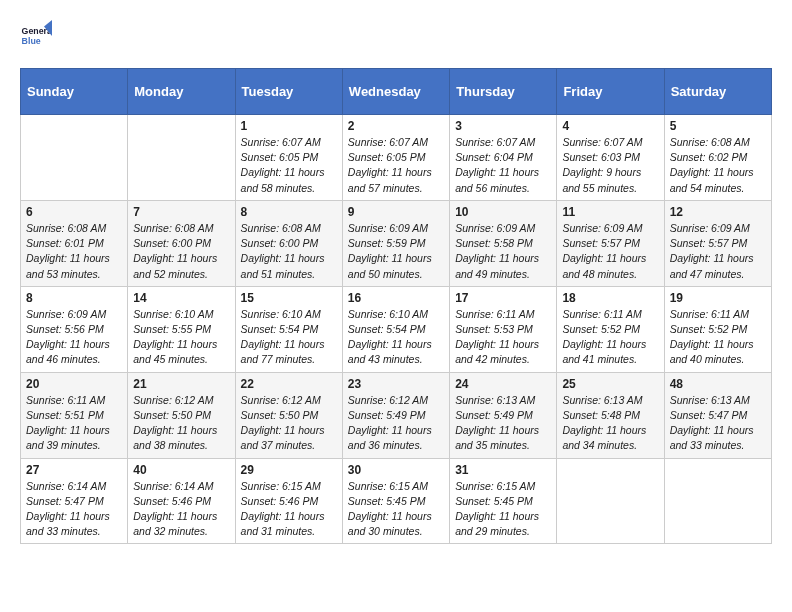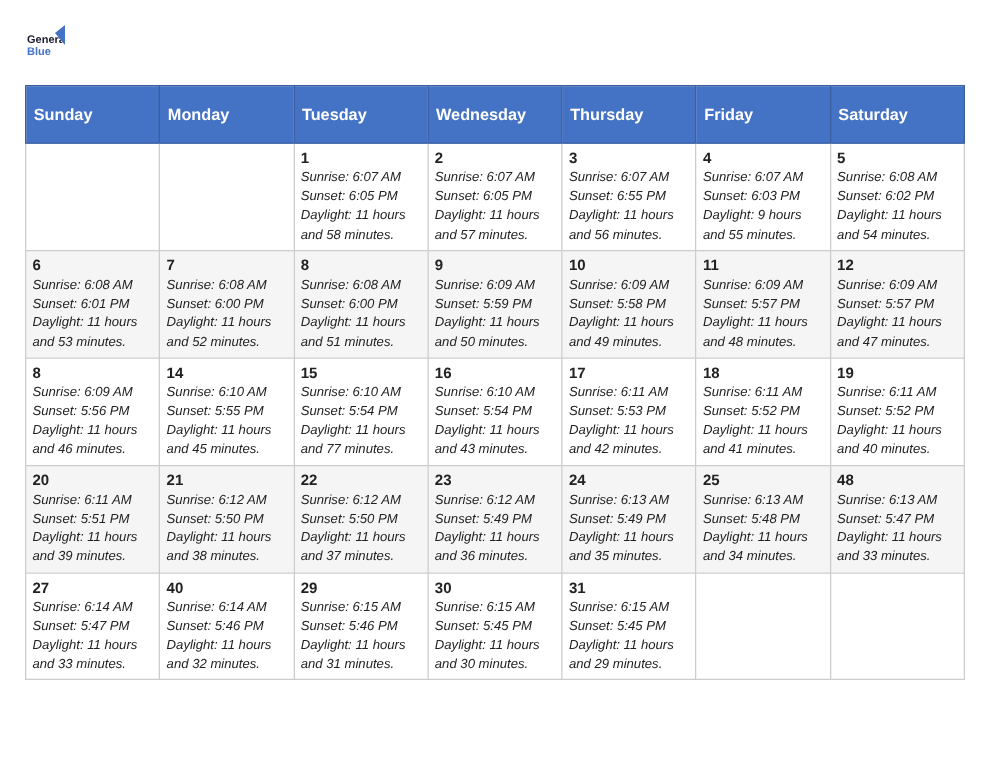--- a/index.html
+++ b/index.html
@@ -129,21 +129,21 @@
 <div class="cell-info">
   <span>Sunrise: 6:07 AM</span><br>
   <span>Sunset: 6:05 PM</span><br>
   <span>Daylight: 11 hours and 57 minutes.</span>
 </div>
         </td>
         <td>
           <span class="day-num">3</span>
 <div class="cell-info">
   <span>Sunrise: 6:07 AM</span><br>
-  <span>Sunset: 6:55 PM</span><br>
+  <span>Sunset: 6:04 PM</span><br>
   <span>Daylight: 11 hours and 56 minutes.</span>
 </div>
         </td>
         <td>
           <span class="day-num">4</span>
 <div class="cell-info">
   <span>Sunrise: 6:07 AM</span><br>
   <span>Sunset: 6:03 PM</span><br>
   <span>Daylight: 9 hours and 55 minutes.</span>
 </div>

